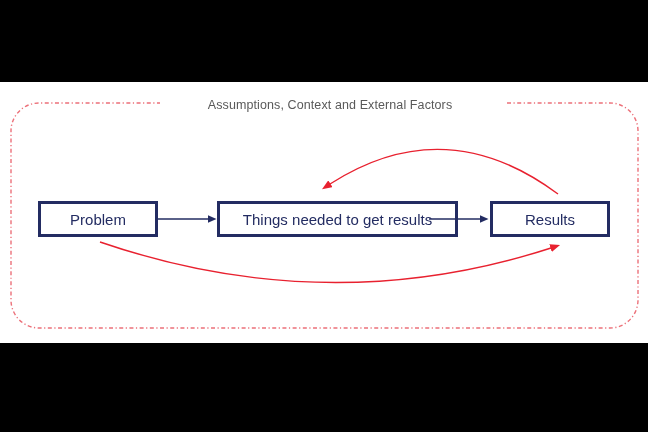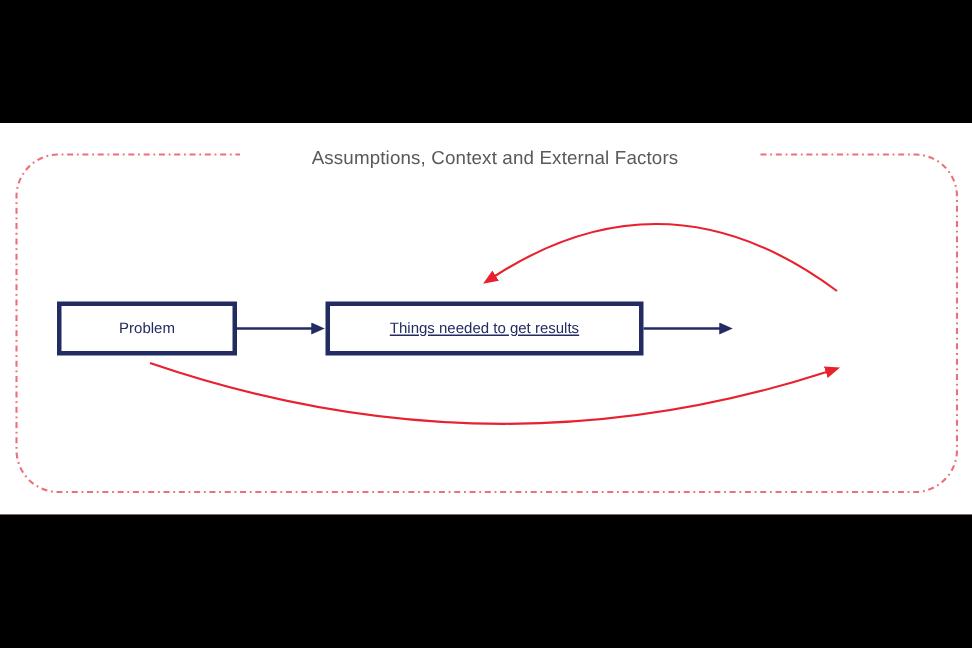--- a/index.html
+++ b/index.html
@@ -13,24 +13,24 @@
   .canvas { position:absolute; left:0; top:82px; width:648px; height:261px; background:#ffffff; }
   .diagram-title {
     position:absolute; left:0; top:98px; width:648px; text-align:center;
     transform:translateX(6px);
     font-size:12.5px; color:#595959; letter-spacing:0.1px;
   }
   .box {
     position:absolute; top:201px; height:36px; box-sizing:border-box;
     background:#ffffff; border:3px solid #232c62;
     display:flex; align-items:center; justify-content:center;
-    font-size:10px; color:#232c62;
+    font-size:15px; color:#232c62;
   }
   .box-problem { left:38px;  width:120px; }
-  .box-things  { left:217px; width:212px;text-decoration:underline; }
+  .box-things  { left:217px; width:241px; }
   .box-results { left:490px; width:120px; }
   .arrows-layer { position:absolute; left:0; top:0; width:648px; height:432px; pointer-events:none; }
 </style>
 </head>
 <body>
 
 <div class="stage">
 
   <div class="letterbox top"></div>
 
@@ -39,20 +39,23 @@
   <div class="diagram-title">Assumptions, Context and External Factors</div>
 
   <div class="box box-problem">
     <span>Problem</span>
   </div>
 
   <div class="box box-things">
     <span>Things needed to get results</span>
   </div>
 
+  <div class="box box-results">
+    <span>Results</span>
+  </div>
 
   <svg class="arrows-layer" viewBox="0 0 648 432" xmlns="http://www.w3.org/2000/svg">
     <defs>
       <marker id="navyArrow" markerUnits="userSpaceOnUse" markerWidth="9" markerHeight="8" refX="0.5" refY="4" orient="auto">
         <path d="M0,0 L9,4 L0,8 Z" fill="#232c62"></path>
       </marker>
       <marker id="redArrow" markerUnits="userSpaceOnUse" markerWidth="10" markerHeight="8" refX="0.5" refY="4" orient="auto">
         <path d="M0,0 L10,4 L0,8 Z" fill="#e8212f"></path>
       </marker>
     </defs>

